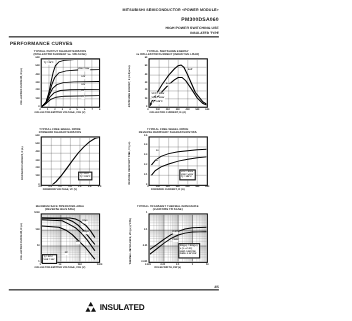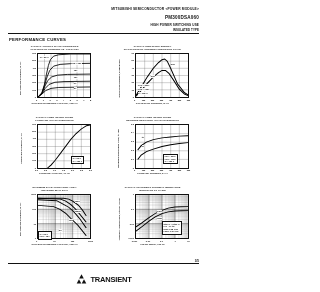--- a/index.html
+++ b/index.html
@@ -579,16 +579,16 @@
 
   <div class="rule-bot"></div>
   <div class="pagenum">3/5</div>
 
   <div class="logo">
     <svg class="diamonds" viewBox="0 0 26 22">
       <polygon points="13,0.5 17.6,9 8.4,9" fill="#111"></polygon>
       <polygon points="8.0,10.5 12.6,19 3.4,19" fill="#111"></polygon>
       <polygon points="18.0,10.5 22.6,19 13.4,19" fill="#111"></polygon>
     </svg>
-    <span class="logotext">TRANSIENT</span>
+    <span class="logotext">INSULATED</span>
   </div>
 
 </div>
 
 </body></html>

